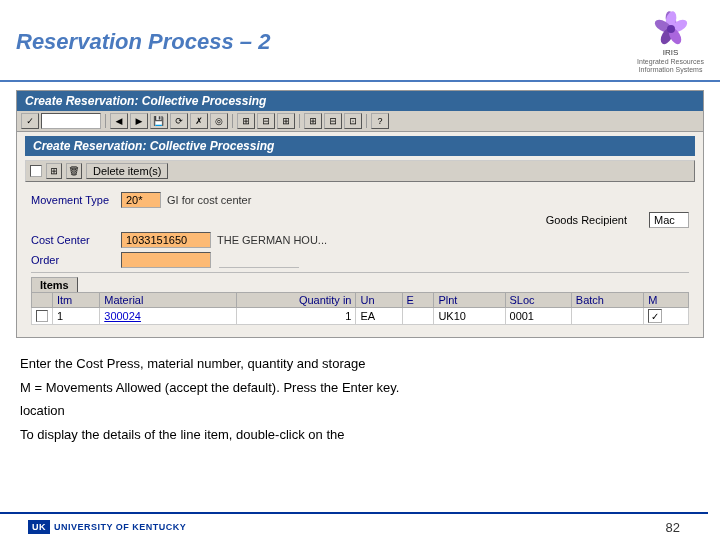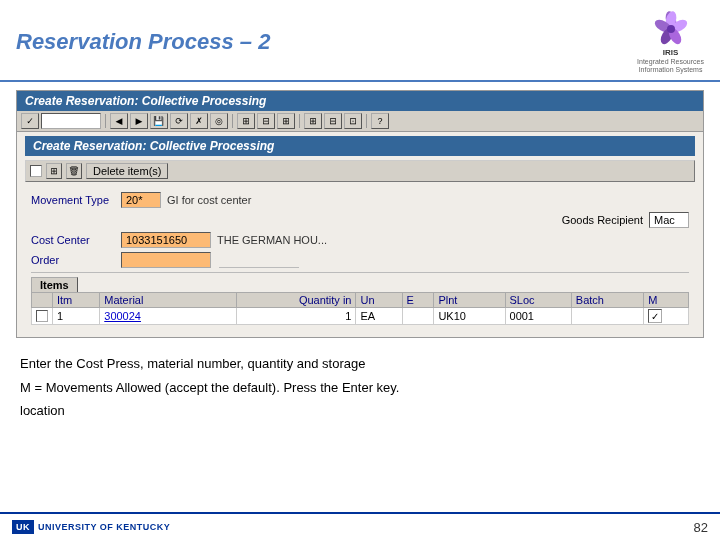--- a/index.html
+++ b/index.html
@@ -171,21 +171,21 @@
     }
     .goods-recipient-row {
       display: flex;
       align-items: center;
       justify-content: flex-end;
       margin-bottom: 4px;
       font-size: 11px;
     }
     .goods-label {
       color: #000;
-      margin-right: 6px;
+      margin-right: 22px;
     }
     .goods-value {
       border: 1px inset #aaa;
       background: #fff;
       padding: 1px 4px;
       min-width: 40px;
       font-size: 11px;
       height: 16px;
     }
 
@@ -257,26 +257,26 @@
     }
     .instruction-line {
       margin-bottom: 4px;
     }
 
     
     .page-footer {
       position: absolute;
       bottom: 0;
       left: 0;
-      right: 0;
+      right: 12px;
       height: 28px;
       display: flex;
       align-items: center;
       justify-content: space-between;
-      padding: 0 12px;
+      padding: 0 28px;
       border-top: 2px solid #003399;
     }
     .footer-logo {
       display: flex;
       align-items: center;
       gap: 4px;
     }
     .uk-logo-box {
       background: #003399;
       color: #fff;
@@ -311,21 +311,21 @@
 
       <ellipse cx="22" cy="10" rx="5" ry="9" fill="#9966cc" transform="rotate(-15 22 10)"></ellipse>
       <ellipse cx="22" cy="10" rx="5" ry="9" fill="#cc99ff" transform="rotate(15 22 10)"></ellipse>
       <ellipse cx="14" cy="16" rx="5" ry="9" fill="#9966cc" transform="rotate(-60 14 16)"></ellipse>
       <ellipse cx="30" cy="16" rx="5" ry="9" fill="#cc99ff" transform="rotate(60 30 16)"></ellipse>
       <ellipse cx="18" cy="26" rx="5" ry="9" fill="#7744aa" transform="rotate(30 18 26)"></ellipse>
       <ellipse cx="26" cy="26" rx="5" ry="9" fill="#aa66dd" transform="rotate(-30 26 26)"></ellipse>
       <circle cx="22" cy="19" r="4" fill="#6633aa"></circle>
     </svg>
     <div style="font-size:8px; color:#666; text-align:center; line-height:1.2;">
-      <div style="font-weight:bold;color:#333;">IRIS</div>
+      <div style="font-weight:normal;color:#333;">IRIS</div>
       <div style="font-size:7px;">Integrated Resources</div>
       <div style="font-size:7px;">Information Systems</div>
     </div>
   </div>
 </div>
 
 <div class="sap-container">
 
   <div class="sap-title-bar">Create Reservation: Collective Processing</div>
 
@@ -436,20 +436,23 @@
 <div class="instructions">
   <div class="instruction-line">
     <span>Enter the Cost Press, material number, quantity and storage</span>
   </div>
   <div class="instruction-line">
     <span>M = Movements Allowed (accept the default). Press the Enter key.</span>
   </div>
   <div class="instruction-line">
     <span>location</span>
   </div>
+  <div class="instruction-line">
+    <span>To display the details of the line item, double-click on the</span>
+  </div>
 </div>
 
 <div class="page-footer">
   <div class="footer-logo">
     <div class="uk-logo-box">
       <span>UK</span>
     </div>
     <div class="uk-text">UNIVERSITY OF KENTUCKY</div>
   </div>
   <div class="footer-page">82</div>

